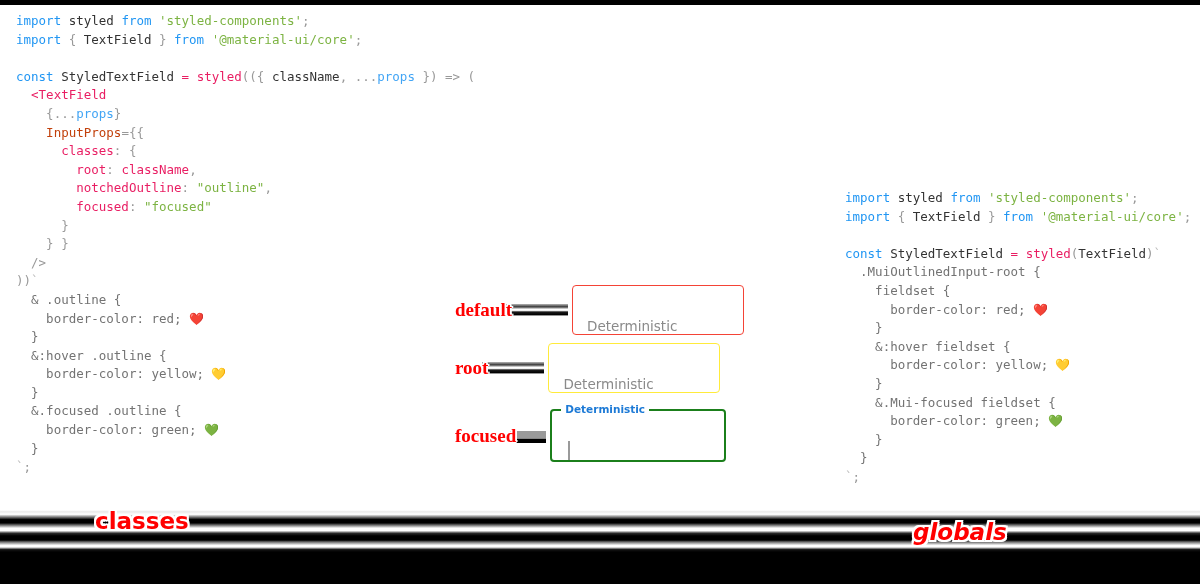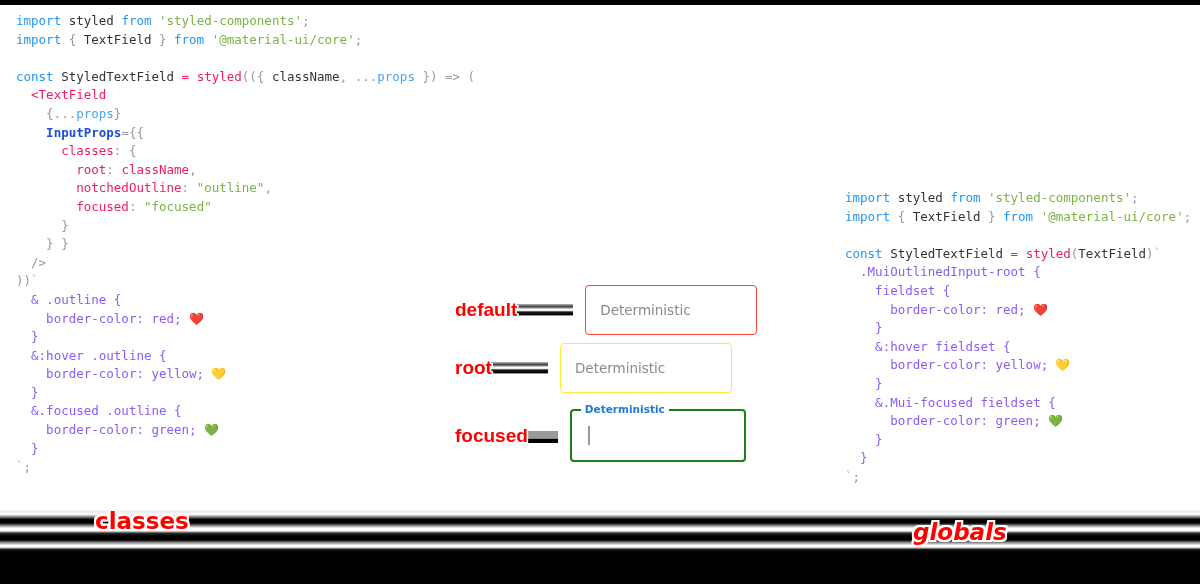--- a/index.html
+++ b/index.html
@@ -41,38 +41,38 @@
 
   .code-line { white-space: pre; height: 18.6px; }
 
   
   .t-kw      { color: #2196f3; }   
   .t-plain   { color: #333333; }
   .t-str     { color: #7cb342; }
   .t-punct   { color: #999999; }
   .t-fn      { color: #e91e63; }   
   .t-prop    { color: #e91e63; }
-  .t-attr    { color: #1d4ed8; font-weight: bold; }
+  .t-attr    { color: #c2410c; }
   .t-blue    { color: #42a5f5; }
   .t-tick    { color: #bbbbbb; }
-  .t-sel     { color: #8b5cf6; }
+  .t-sel     { color: #737373; }
   .emoji     { font-family: "DejaVu Sans", sans-serif; font-size: 12px; }
 
   
   .field-row {
     position: absolute;
     display: flex;
     align-items: center;
   }
   #row-default { left: 455px; top: 285px; }
   #row-hover   { left: 455px; top: 343px; }
   #row-focused { left: 455px; top: 409px; }
 
   .anno-label {
-    font-family: Liberation Sans, sans-serif;
+    font-family: Liberation Serif, serif;
     font-weight: bold;
     font-size: 19px;
     color: #ff0000;
     text-shadow:
       -1.5px -1.5px 0 #fff,  1.5px -1.5px 0 #fff,
       -1.5px  1.5px 0 #fff,  1.5px  1.5px 0 #fff,
       -1.5px 0 0 #fff, 1.5px 0 0 #fff,
        0 -1.5px 0 #fff, 0 1.5px 0 #fff;
     z-index: 3;
     position: relative;
@@ -116,22 +116,21 @@
   }
 
   
   .tf {
     position: relative;
     width: 172px;
     height: 50px;
     border-radius: 4px;
     background: #ffffff;
     display: flex;
-    align-items: center;
-    margin-left: 8px;
+    align-items: flex-end;
   }
   .tf-default { border: 1px solid #f44336; }
   .tf-hover   { border: 1px solid #ffeb3b; }
   .tf-focused {
     width: 176px;
     height: 53px;
     border: 2px solid #1b7f1b;
   }
   .tf-text {
     font-family: "DejaVu Sans", "Liberation Sans", sans-serif;

